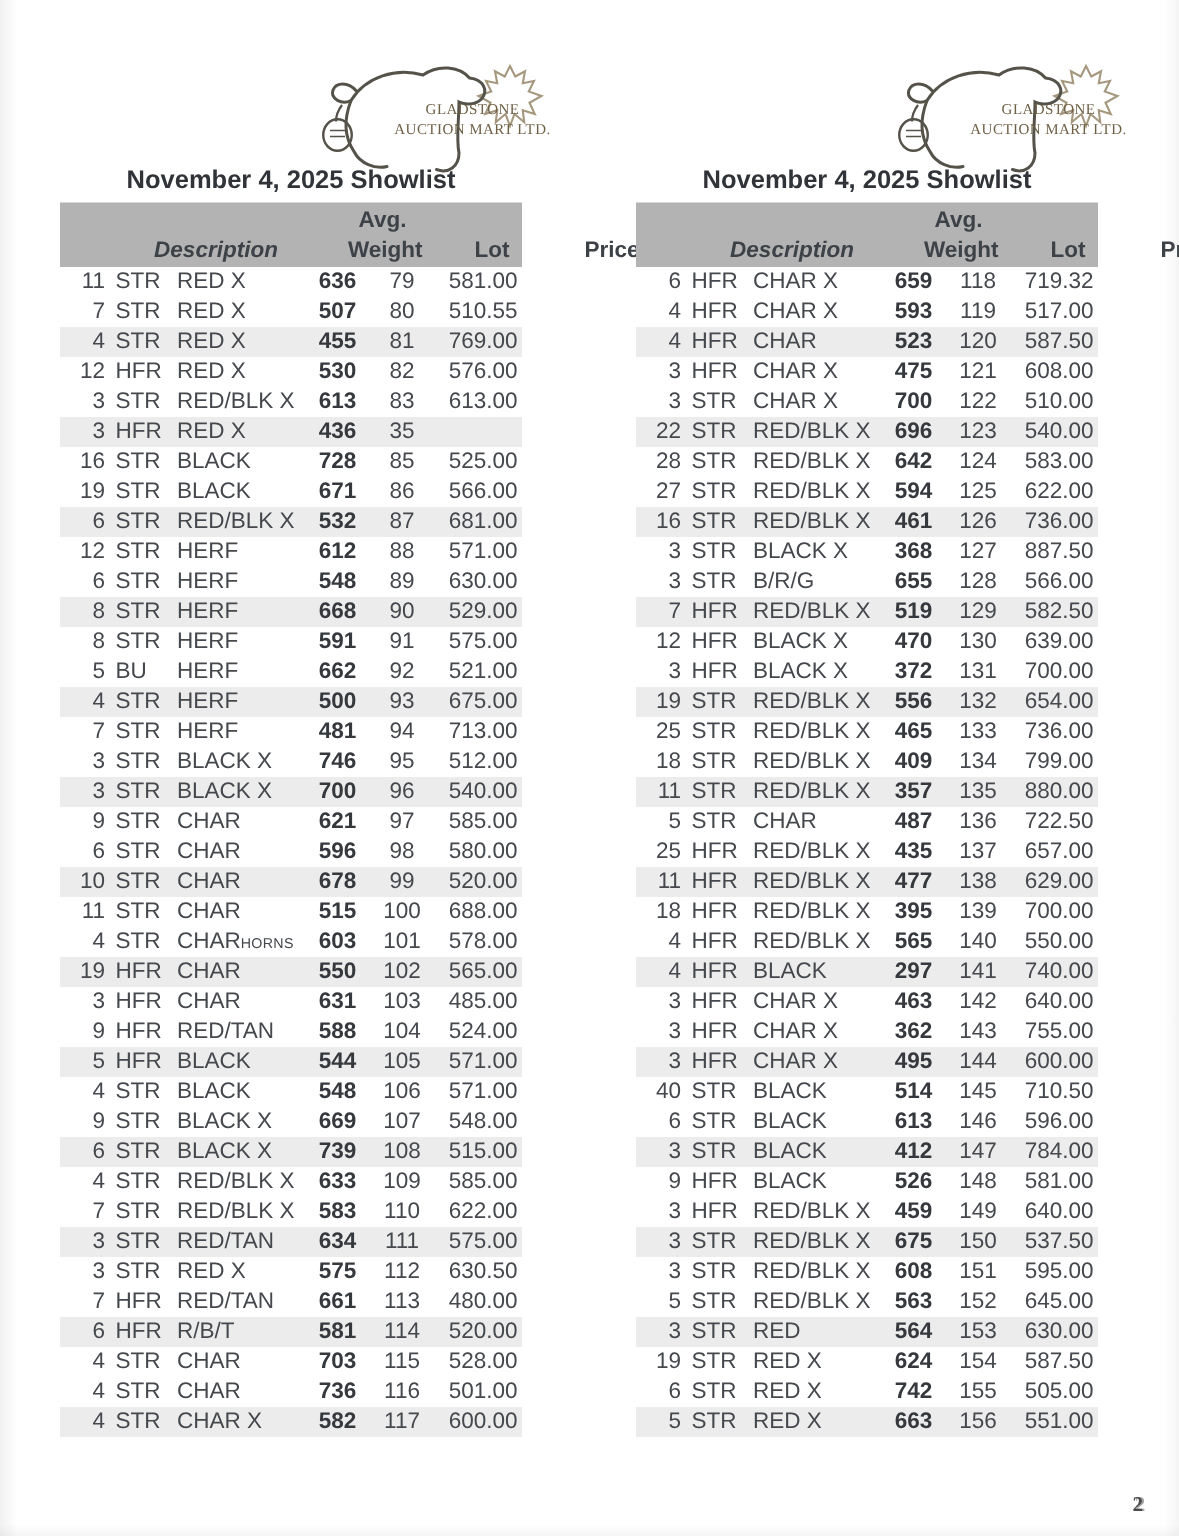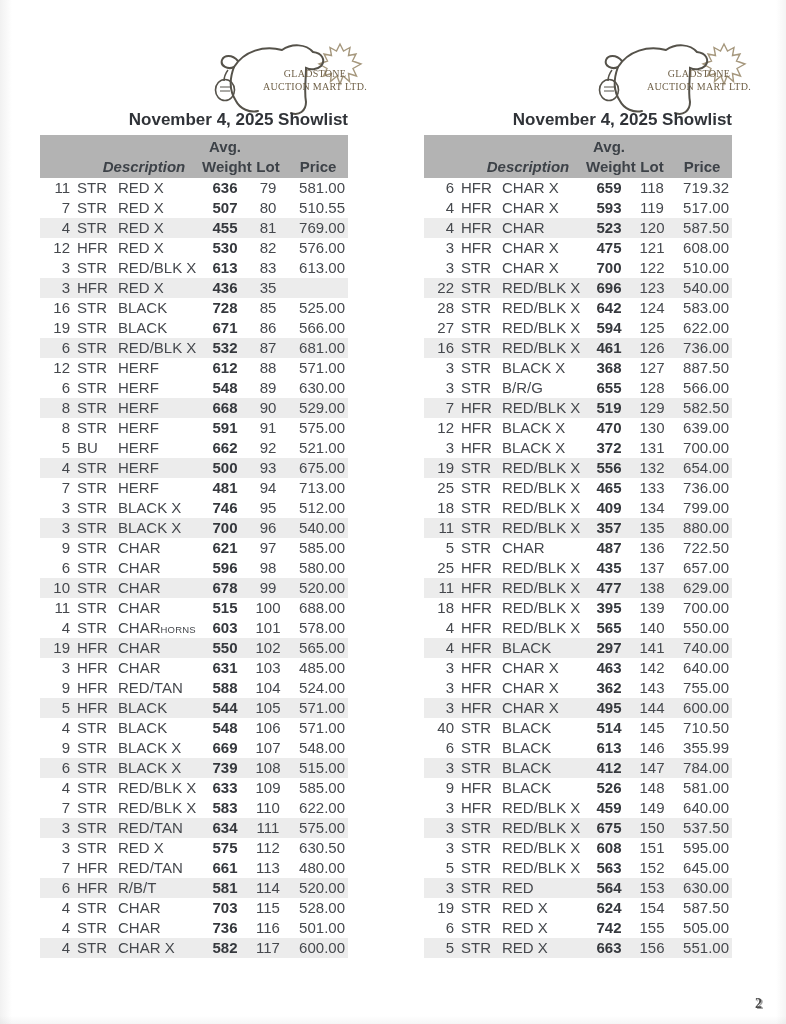--- a/index.html
+++ b/index.html
@@ -13,29 +13,29 @@
 
   .logo { position:absolute; top:40px; right:-24px; width:172px; height:82px; }
   .logo svg { position:absolute; left:0; top:0; }
   .logo-text {
     position:absolute; left:58px; top:28px; width:114px; text-align:center;
     font-family:"Liberation Serif", serif; font-weight:normal; color:#6e5f46;
     font-size:10px; line-height:12.5px; letter-spacing:0.3px; white-space:nowrap;
   }
 
   .title {
-    position:absolute; top:110px; width:100%; text-align:right;
+    position:absolute; top:110px; width:100%; text-align:center;
     font-size:17px; font-weight:bold; color:#303338;
   }
 
   .thead {
     position:absolute; top:135px; width:308px; height:43px; box-sizing:border-box;
     background:#b3b3b3; color:#3d4248; font-weight:bold; padding-top:2px;
   }
-  .th-row { display:grid; grid-template-columns:162px 46px 40px 60px; height:20px; line-height:20px; font-size:15px; }
+  .th-row { display:grid; grid-template-columns:162px 46px 40px 60px; height:20px; line-height:20px; font-size:15px;gap:30px; }
   .th-desc { text-align:center; padding-left:46px;font-style:italic; }
   .th-w, .th-l, .th-p { text-align:center; }
 
   .tbody { position:absolute; top:178px; width:308px; }
   .row { display:grid; grid-template-columns:30px 42px 90px 46px 40px 60px; height:20px; line-height:20px; font-size:15px; }
   .row.stripe { background:#ececec; }
   .c-n { text-align:right; }
   .c-t { padding-left:7px; }
   .c-d { padding-left:6px; white-space:nowrap; }
   .sfx { font-size:9.5px; letter-spacing:0.2px; }
@@ -667,21 +667,21 @@
     <span class="c-w">514</span>
     <span class="c-l">145</span>
     <span class="c-p">710.50</span>
   </div>
         <div class="row">
     <span class="c-n">6</span>
     <span class="c-t">STR</span>
     <span class="c-d"><span>BLACK</span><span class="sfx"></span></span>
     <span class="c-w">613</span>
     <span class="c-l">146</span>
-    <span class="c-p">355.99</span>
+    <span class="c-p">596.00</span>
   </div>
         <div class="row stripe">
     <span class="c-n">3</span>
     <span class="c-t">STR</span>
     <span class="c-d"><span>BLACK</span><span class="sfx"></span></span>
     <span class="c-w">412</span>
     <span class="c-l">147</span>
     <span class="c-p">784.00</span>
   </div>
         <div class="row">

